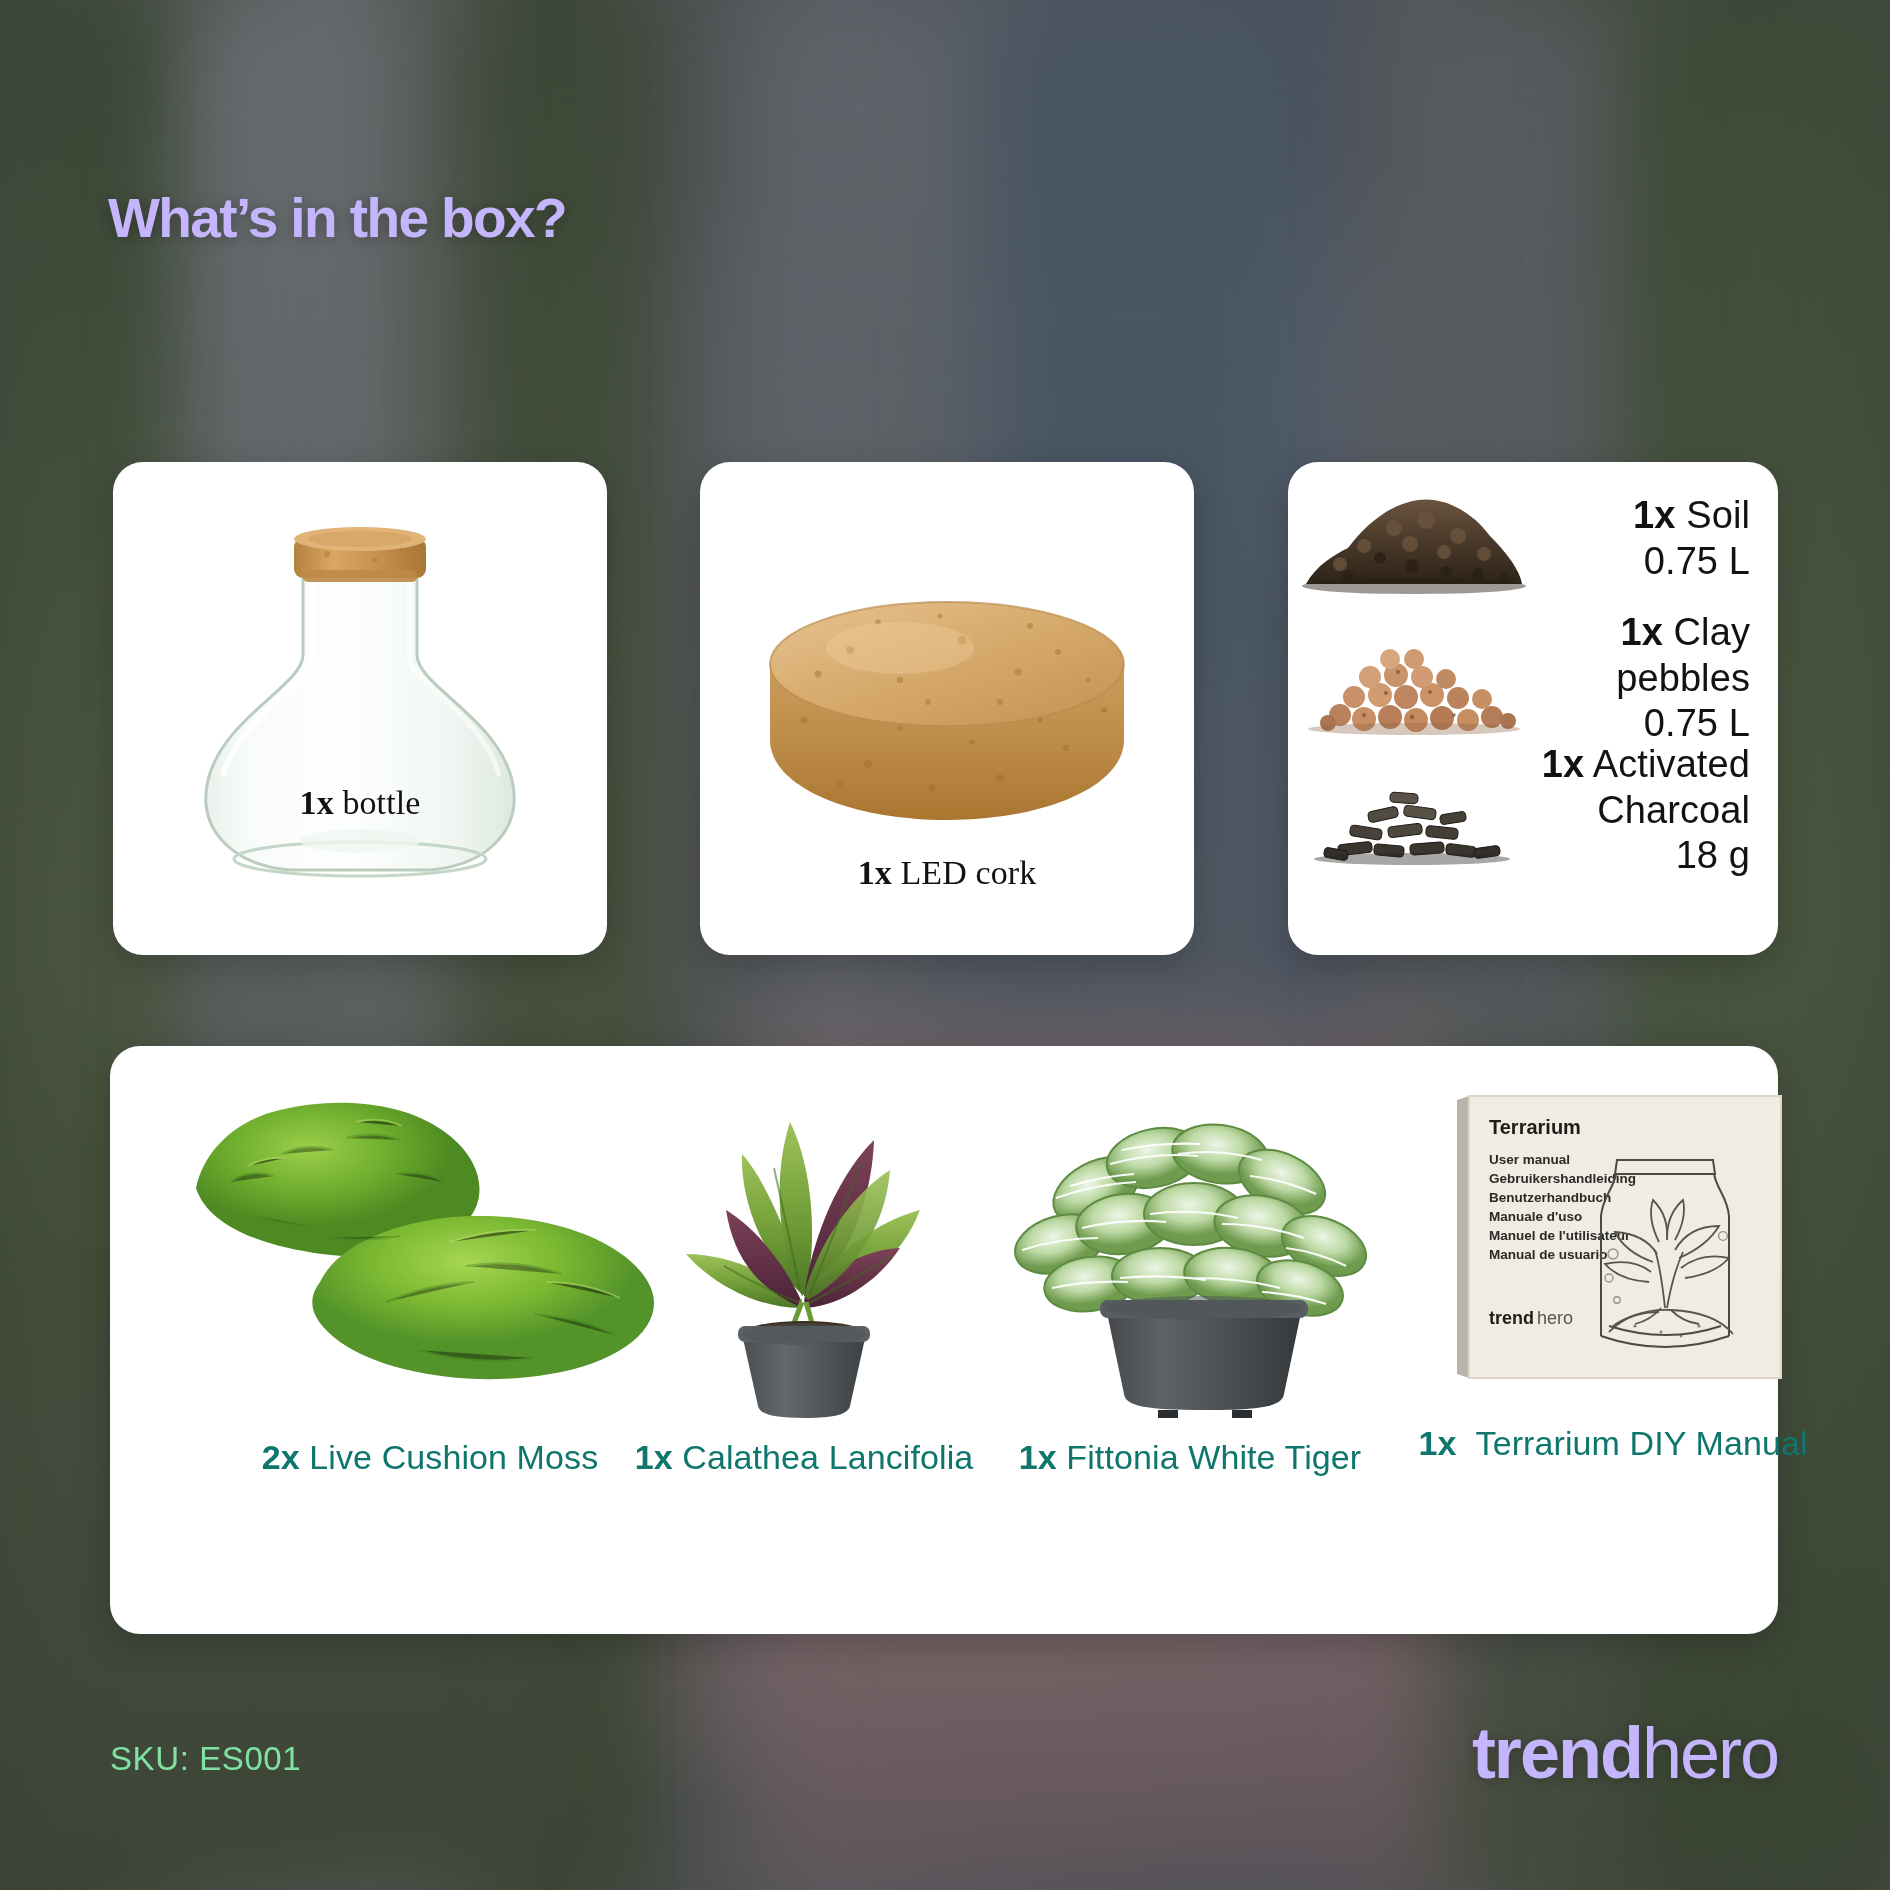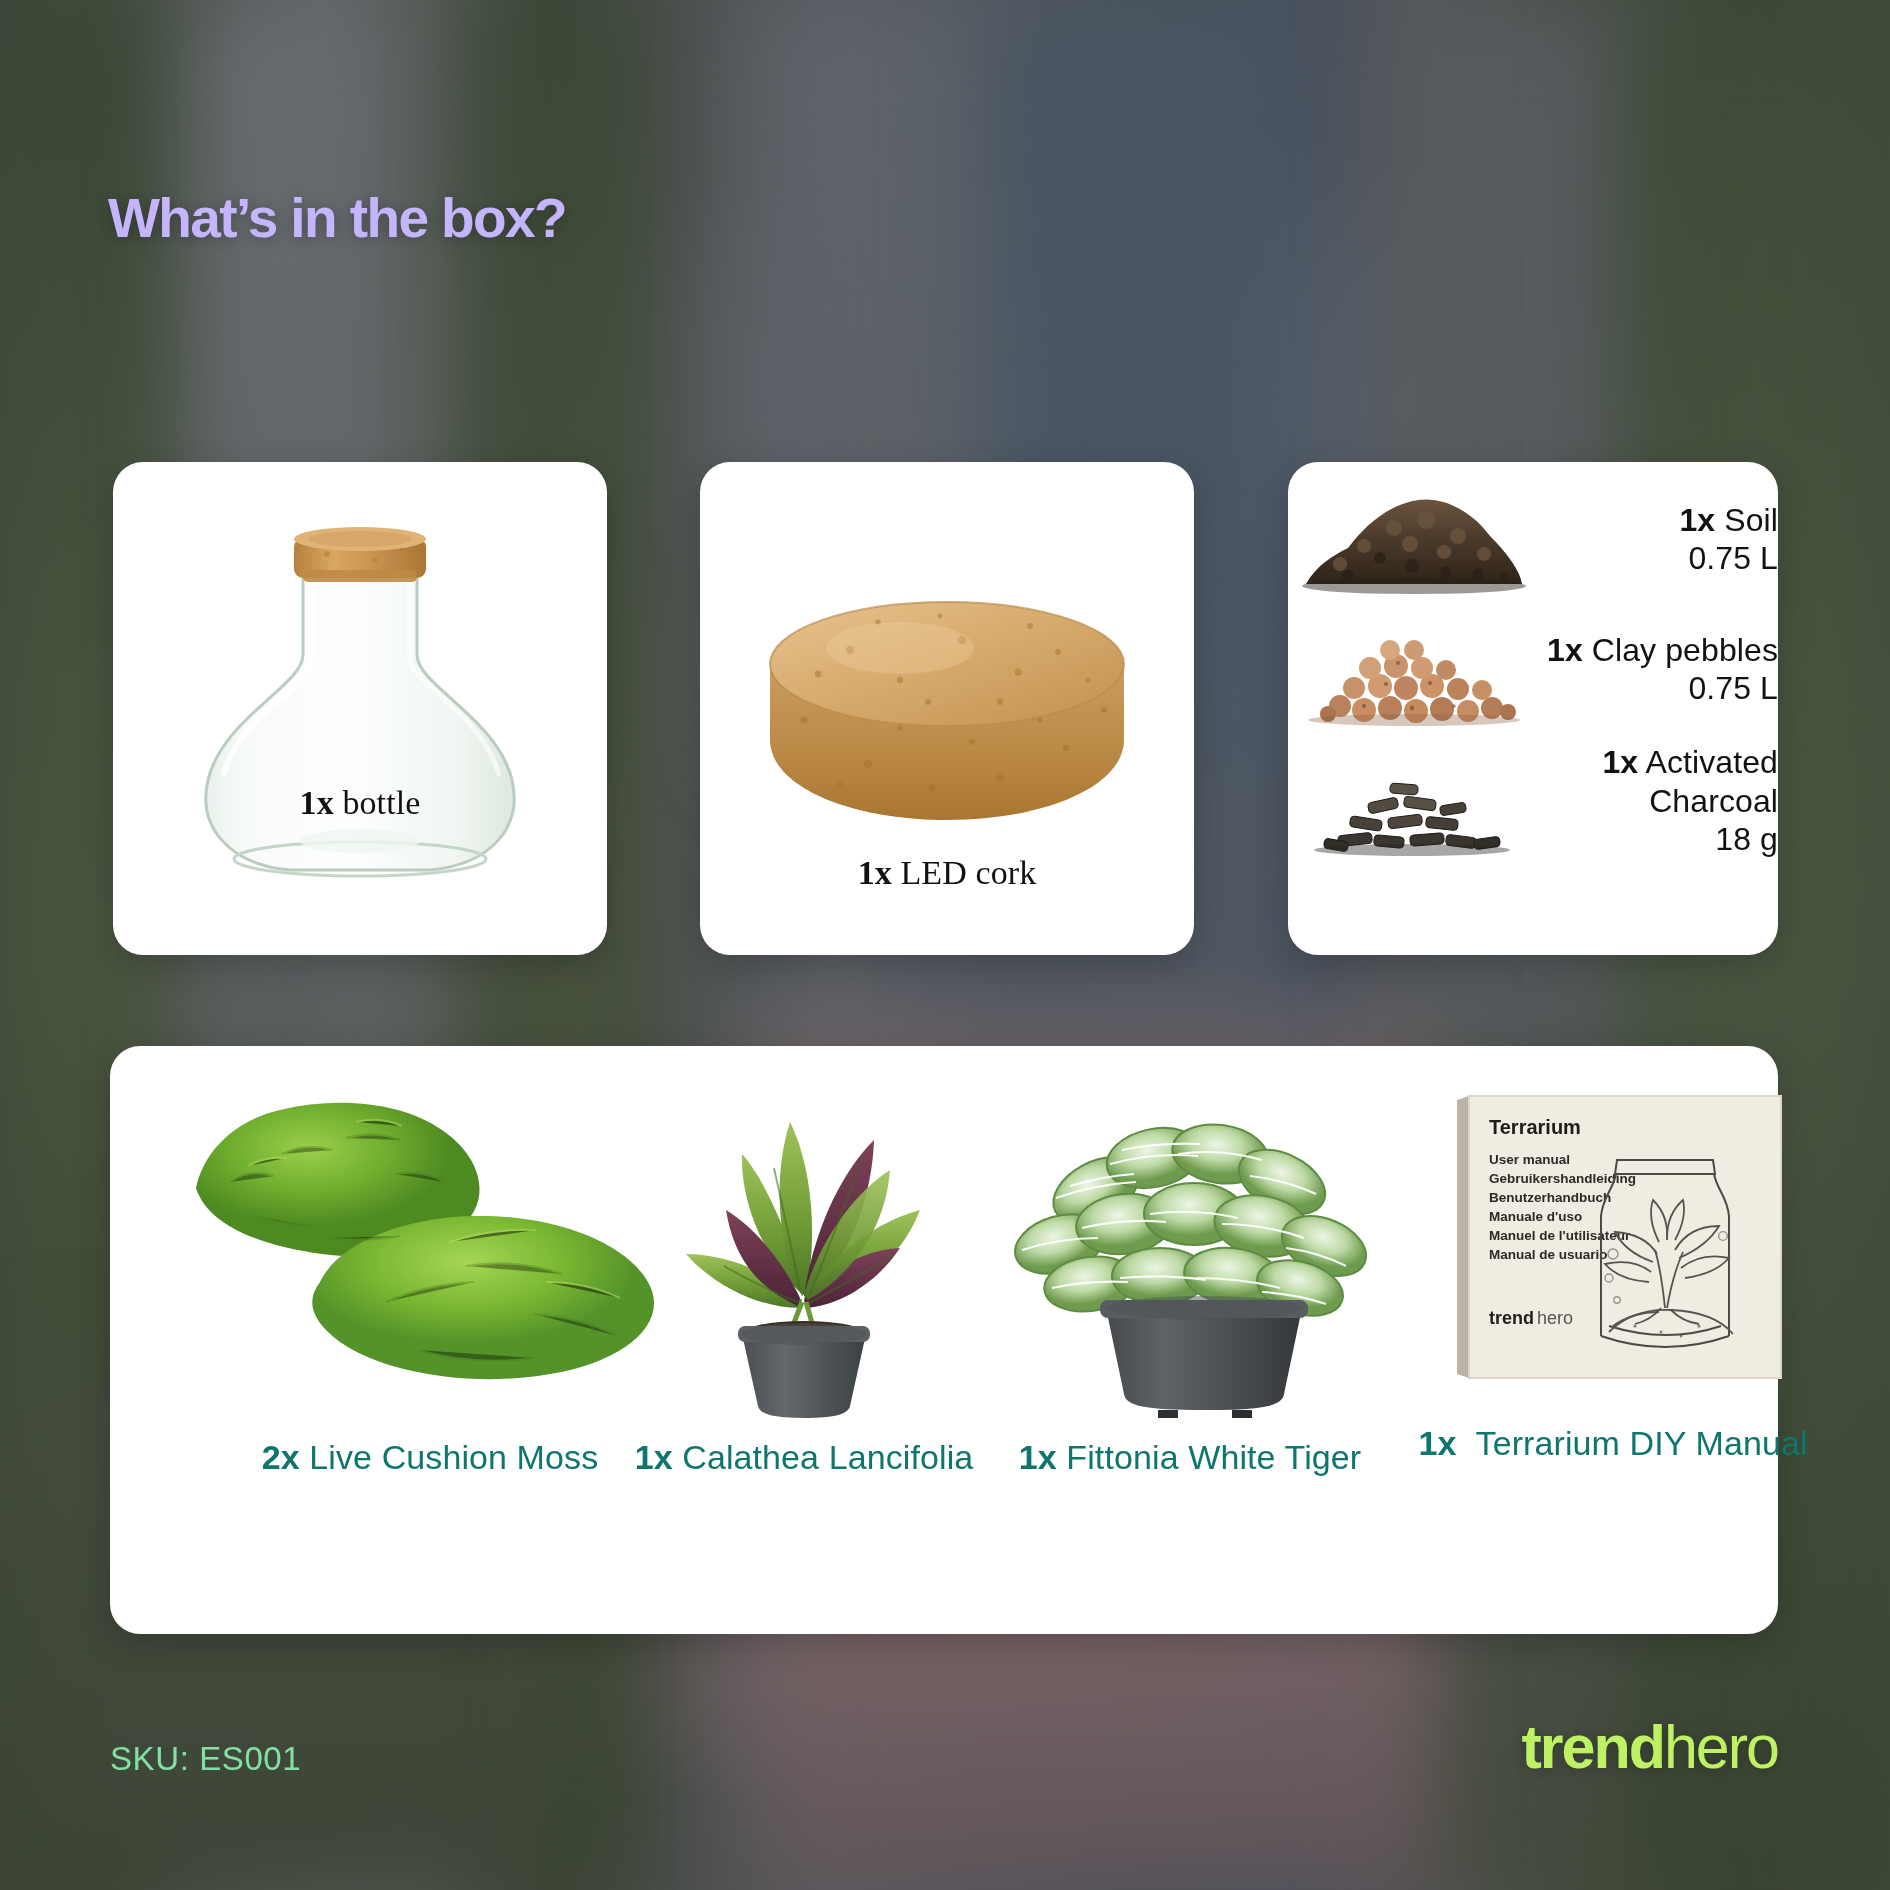--- a/index.html
+++ b/index.html
@@ -76,22 +76,22 @@
   .bottle-label{left:0;top:320px;width:100%;}
 
   
   #cork-wrap{position:absolute;left:0;top:90px;width:100%;height:300px;}
   .cork-label{left:0;top:390px;width:100%;}
 
   
   .media-row{position:absolute;display:flex;align-items:center;width:100%;}
   .media-row .pic{width:235px;height:118px;position:relative;flex:0 0 auto;margin-left:6px;}
   .media-row .txt{
-    flex:1 1 auto;text-align:right;
-    color:#121212;font-size:32px;line-height:1.2;letter-spacing:.1px;
+    flex:1 1 auto;text-align:right;padding-right:28px;
+    color:#121212;font-size:38px;line-height:1.2;letter-spacing:.1px;
   }
   .media-row .txt b{font-weight:bold;}
   #mrow-soil{top:18px;}
   #mrow-pebbles{top:148px;}
   #mrow-charcoal{top:280px;}
 
   
   .pcell{position:absolute;top:0;height:100%;}
   .pcell .pic{position:absolute;left:0;right:0;top:12px;height:360px;}
   .pcell .lbl{position:absolute;left:0;right:0;top:390px;text-align:center;
@@ -102,21 +102,21 @@
   #pc-fitt   {left:800px;width:560px;}
   #pc-manual {left:1270px;width:400px;margin-left:33px;}
 
   
   #sku{
     position:absolute;left:110px;top:1740px;
     color:#86efac;font-size:33px;letter-spacing:.6px;opacity:.92;
   }
   #brand{
     position:absolute;right:112px;top:1712px;
-    color:#bef264;font-size:61px;letter-spacing:-2px;white-space:nowrap;
+    color:#c4b5fd;font-size:72px;letter-spacing:-2px;white-space:nowrap;
     text-shadow:0 2px 12px rgba(0,0,0,.25);
   }
   #brand .t{font-weight:bold;}
   #brand .h{font-weight:normal;}
 
   svg{display:block;width:100%;height:100%;overflow:visible;}
 </style>
 </head>
 <body>
 

